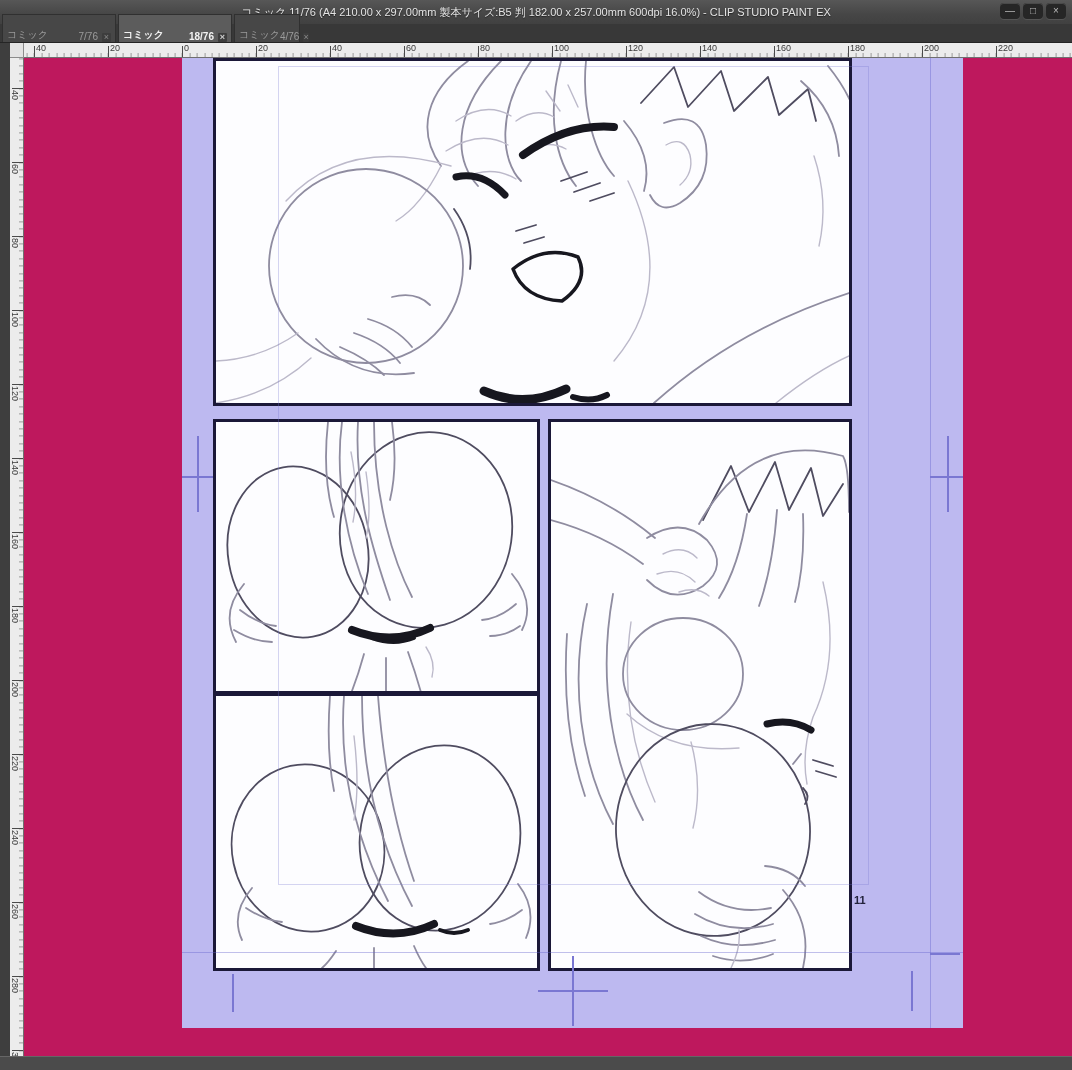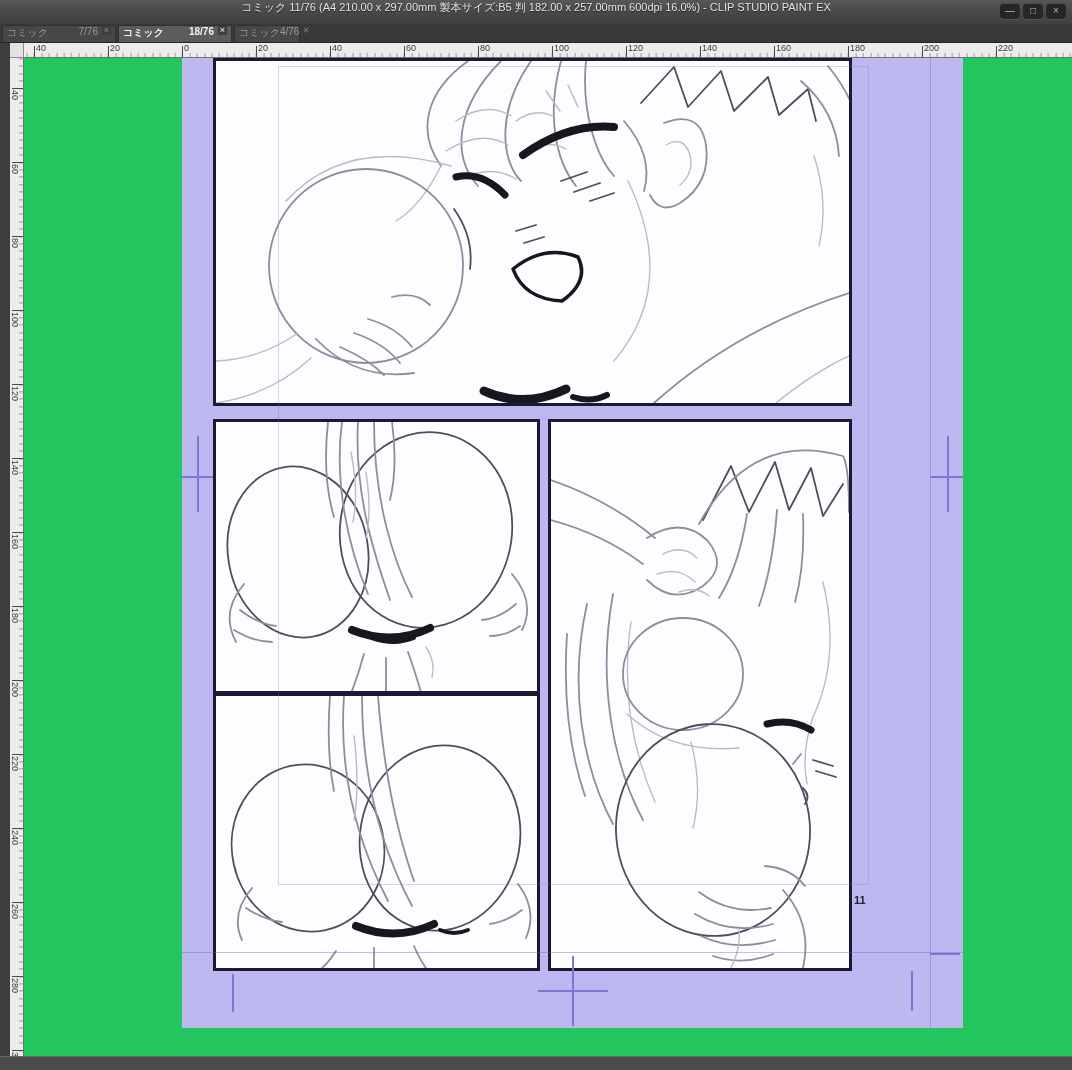--- a/index.html
+++ b/index.html
@@ -3,31 +3,31 @@
 <meta charset="utf-8">
 <style>
   html,body{margin:0;padding:0;}
   body{width:1072px;height:1070px;overflow:hidden;background:#3a3a3a;
        font-family:"Liberation Sans",sans-serif;position:relative;}
   .abs{position:absolute;}
 
   
   #titlebar{left:0;top:0;width:1072px;height:24px;
     background:linear-gradient(#575757,#464646 60%,#414141);
-    border-bottom:1px solid #2e2e2e;display:flex;align-items:flex-start;justify-content:center;}
+    border-bottom:1px solid #2e2e2e;display:flex;align-items:center;justify-content:center;}
   #title-text{color:#e4e4e4;font-size:11px;white-space:nowrap;text-shadow:0 1px 1px #222;}
   #win-controls{position:absolute;right:6px;top:3px;display:flex;gap:3px;}
   .winbtn{width:20px;height:16px;border-radius:4px;background:#262626;
     box-shadow:inset 0 1px 0 #4a4a4a,0 1px 0 #555;color:#b9b9b9;font-size:10px;
     display:flex;align-items:center;justify-content:center;line-height:1;cursor:default;}
 
   
   #tabbar{left:0;top:24px;width:1072px;height:19px;background:#383838;
     border-bottom:1px solid #252525;display:flex;align-items:flex-end;padding-left:2px;box-sizing:border-box;}
-  .tab{height:17px;margin-right:2px;display:flex;align-items:flex-start;
+  .tab{height:28px;margin-right:2px;display:flex;align-items:flex-end;
     background:#474747;color:#9b9b9b;font-size:10px;padding:0 4px;box-sizing:border-box;
     border:1px solid #303030;border-bottom:none;}
   .tab.active{background:#5c5c5c;color:#f2f2f2;font-weight:bold;}
   .tab .t-label{white-space:nowrap;}
   .tab .t-page{margin-left:auto;margin-right:4px;white-space:nowrap;}
   .tab .t-close{width:9px;height:9px;font-size:9px;line-height:9px;text-align:center;
     color:#8a8a8a;background:#3d3d3d;border-radius:1px;}
   .tab.active .t-close{color:#cfcfcf;}
   #tab-1{width:114px;}#tab-2{width:114px;}#tab-3{width:66px;}
 
@@ -45,21 +45,21 @@
     border-right:1px solid #6f6f6f;box-sizing:border-box;overflow:hidden;}
   #ruler-left .minor{position:absolute;top:0;bottom:0;right:0;width:4px;
     background:repeating-linear-gradient(to bottom,#9a9a9a 0 1px,transparent 1px 7.4px);
     background-position-y:0.4px;}
   .vtick{position:absolute;right:0;height:1px;width:11px;background:#4a4a4a;}
   .vlabel{position:absolute;font-size:9px;color:#3a3a3a;transform:rotate(90deg);
     transform-origin:left top;white-space:nowrap;}
   #left-edge{left:0;top:43px;width:10px;height:1013px;background:#3e3e3e;}
 
   
-  #canvas{left:24px;top:58px;width:1048px;height:998px;background:#22c55e;overflow:hidden;}
+  #canvas{left:24px;top:58px;width:1048px;height:998px;background:#be185d;overflow:hidden;}
   #page{position:absolute;left:158px;top:0;width:781px;height:970px;background:#bdb9f0;}
   .panel{position:absolute;background:#fdfdff;border:3px solid #1b1838;box-sizing:border-box;z-index:1;}
   #panel-1{left:31px;top:0;width:639px;height:348px;}
   #panel-23{left:31px;top:361px;width:327px;height:552px;}
   #panel-4{left:366px;top:361px;width:304px;height:552px;}
   #panel-divider{position:absolute;left:-1px;right:-1px;top:269px;height:5px;background:#1b1838;}
   .half{position:absolute;left:0;right:0;overflow:hidden;}
   #half-top{top:0;height:269px;}
   #half-bottom{top:274px;bottom:0;}
   .panel svg{position:absolute;left:0;top:0;width:100%;height:100%;}

